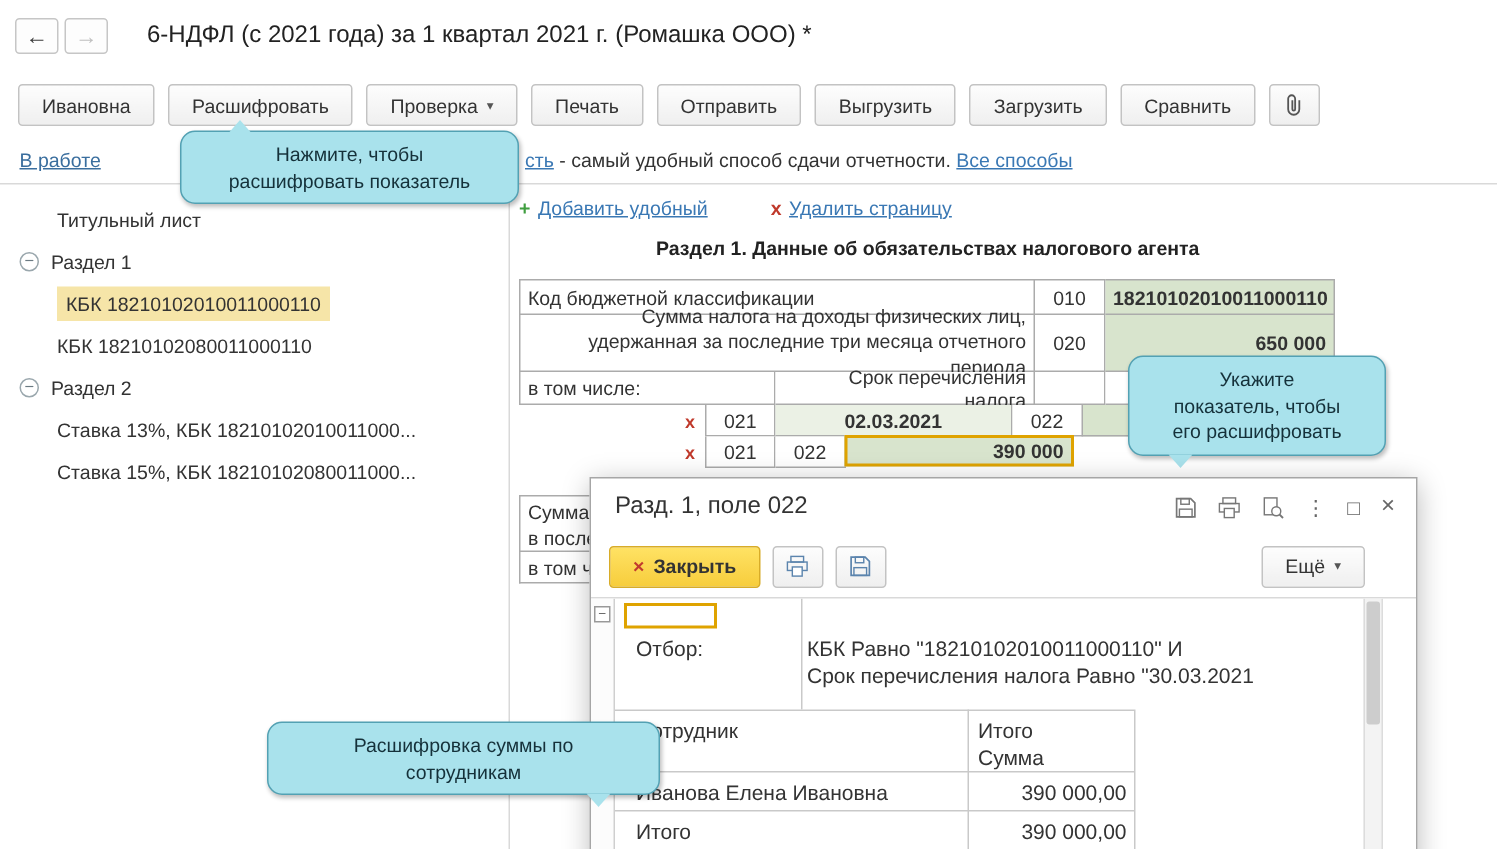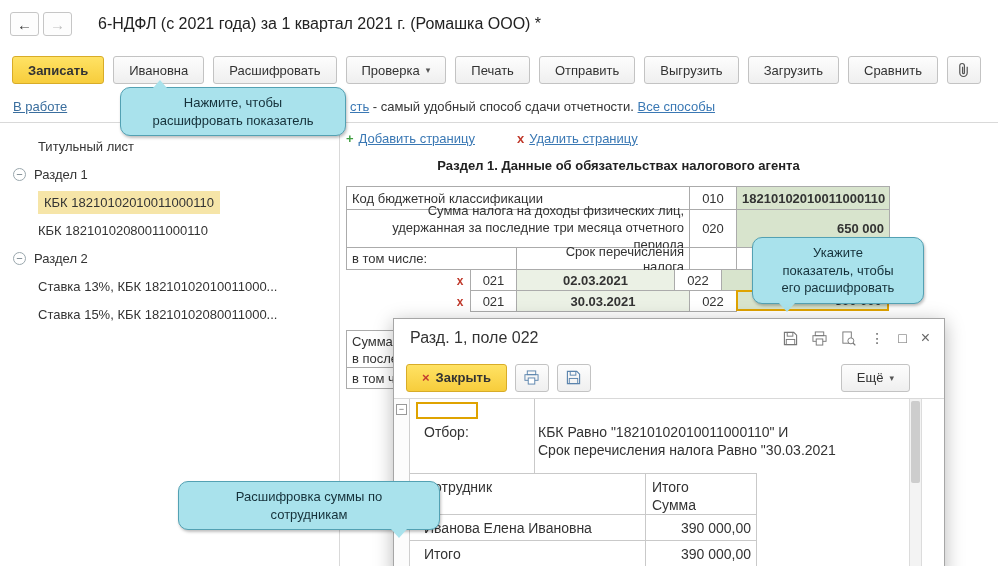--- a/index.html
+++ b/index.html
@@ -99,23 +99,20 @@
   <div class="navbtn">
       <span>←</span>
     </div>
   <div class="navbtn disabled">
       <span>→</span>
     </div>
   <div class="page-title">6-НДФЛ (с 2021 года) за 1 квартал 2021 г. (Ромашка ООО) *</div>
 </div>
 
 <div class="toolbar">
-  <button class="btn primary">
-      <span>Записать</span>
-    </button>
   <button class="btn">
       <span>Ивановна</span>
     </button>
   <button class="btn">
       <span>Расшифровать</span>
     </button>
   <button class="btn">
       <span>Проверка</span>
       <span class="caret">▾</span>
     </button>
@@ -166,21 +163,21 @@
     </div>
   <div class="tree-item lvl1">
       <span>Ставка 13%, КБК 18210102010011000...</span>
     </div>
   <div class="tree-item lvl1">
       <span>Ставка 15%, КБК 18210102080011000...</span>
     </div>
 </div>
 
 <div class="page-links">
-  <span><span class="plus">+</span><span class="link">Добавить страницу</span></span>
+  <span><span class="plus">+</span><span class="link">Добавить удобный</span></span>
   <span><span class="delx">x</span><span class="link">Удалить страницу</span></span>
 </div>
 
 <div class="section-title">Раздел 1. Данные об обязательствах налогового агента</div>
 
 <div class="ftable">
   <div class="trow">
     <div class="tcell" style="width:344px;height:24px">Код бюджетной классификации</div>
     <div class="tcell ccode nl" style="height:24px">010</div>
     <div class="tcell cval green nl" style="height:24px;justify-content:flex-start">18210102010011000110</div>
@@ -201,21 +198,20 @@
     <div class="xcell">x</div>
     <div class="tcell ccode nt" style="height:21px;border-left:1px solid #ababab">021</div>
     <div class="tcell lgreen nl nt" style="width:158px;height:21px;justify-content:center">02.03.2021</div>
     <div class="tcell ccode nl nt" style="height:21px">022</div>
     <div class="tcell cval green nl nt" style="height:21px">260 000</div>
   </div>
   <div class="trow">
     <div class="tspacer"></div>
     <div class="xcell">x</div>
     <div class="tcell ccode nt" style="height:21px;border-left:1px solid #ababab">021</div>
-    <div class="tcell lgreen nl nt" style="width:173px;height:21px;justify-content:center">30.03.2021</div>
     <div class="tcell ccode nl nt" style="height:21px">022</div>
     <div class="tcell cval green hl" style="height:21px">390 000</div>
   </div>
 </div>
 
 <div class="ftable2">
   <div class="trow">
     <div class="tcell" style="width:150px;height:38px;display:block;padding-top:3px;line-height:1.3;overflow:hidden">
       <div>Сумма н</div>
       <div>в послед</div>

